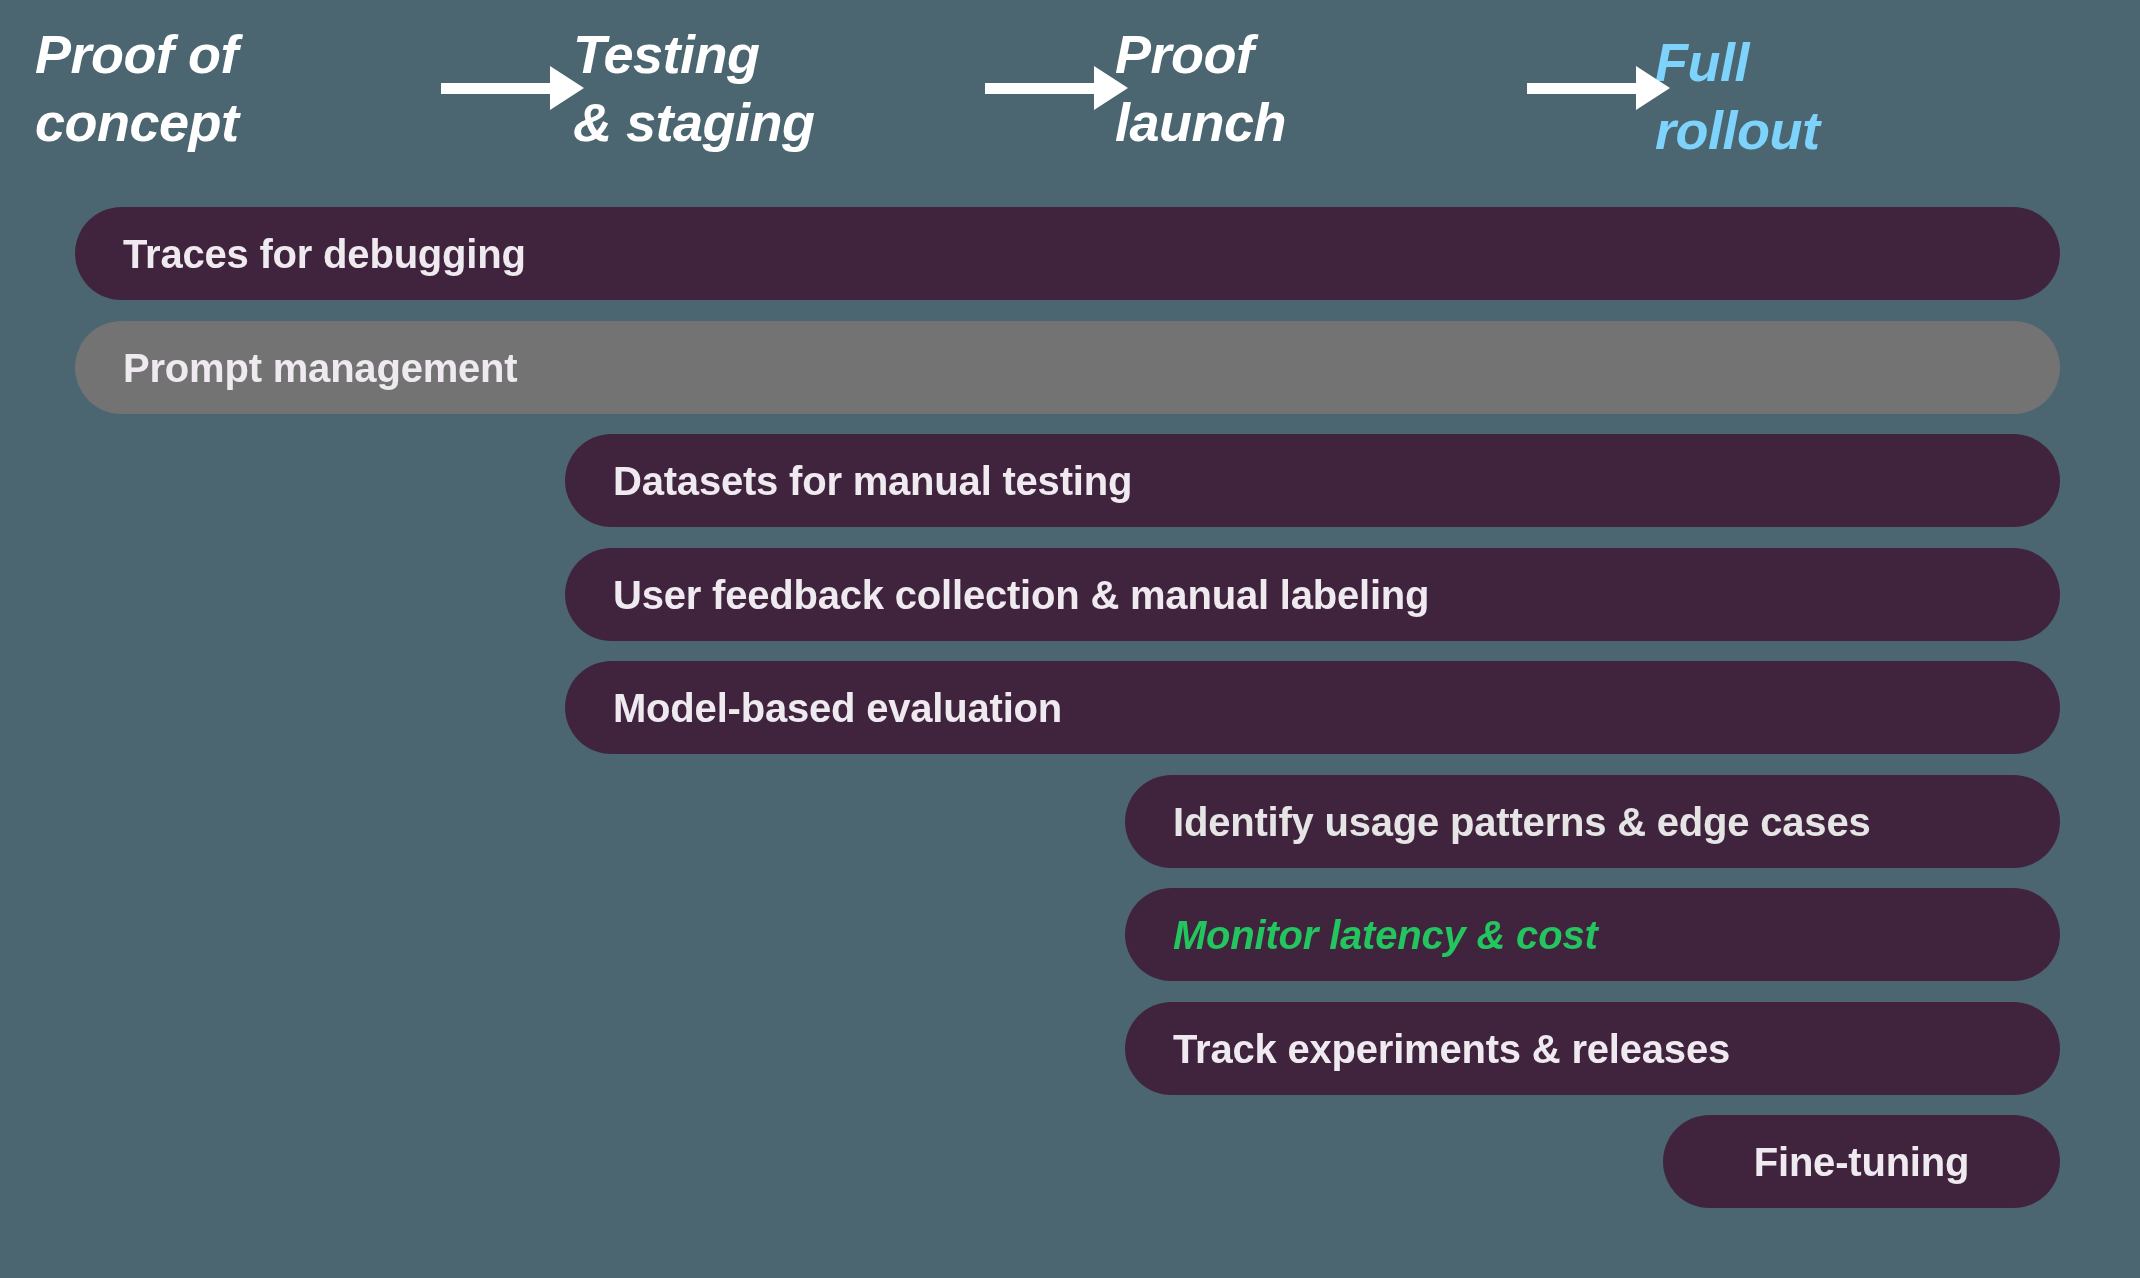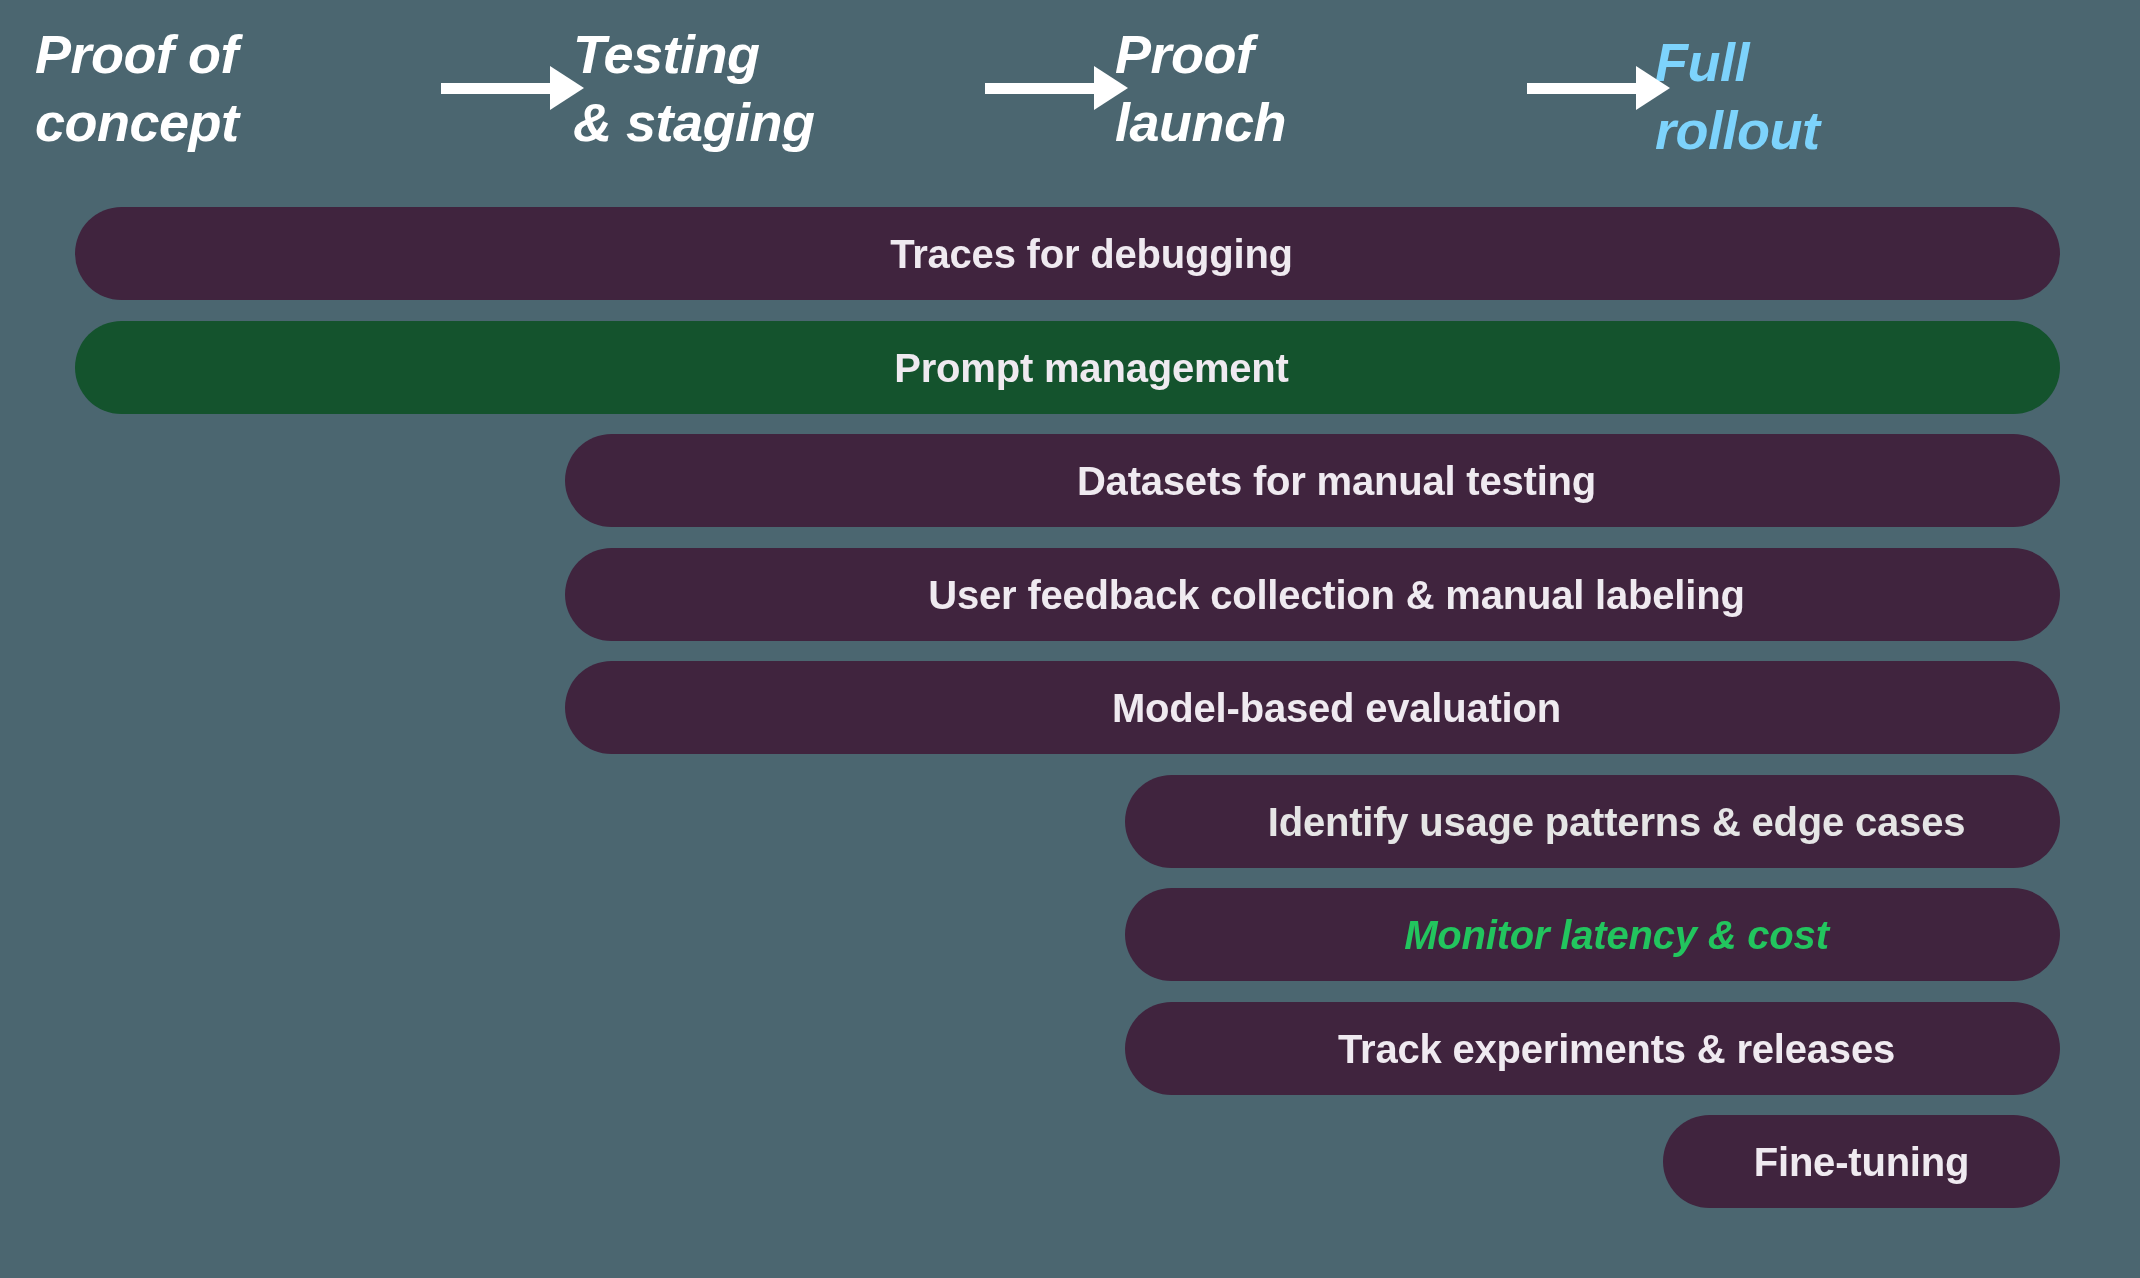--- a/index.html
+++ b/index.html
@@ -59,21 +59,21 @@
   .bar {
     position: absolute;
     height: 93px;
     background: #40243e;
     border-radius: 47px;
     display: flex;
     align-items: center;
     box-sizing: border-box;
   }
   .bar.align-left {
-    justify-content: center;
+    justify-content: flex-start;
     padding-left: 48px;
   }
   .bar.align-center {
     justify-content: center;
     padding: 0 40px;
   }
   .bar-label {
     color: #efeaf0;
     font-weight: bold;
     font-size: 40px;
@@ -109,21 +109,21 @@
       <div class="arrow" style="left: 1527px; width: 143px;">
         <div class="shaft" style="width: 112px;"></div>
         <div class="head" style="left: 109px;"></div>
       </div>
     </div>
 
   <div id="bars-layer">
       <div class="bar align-left" style="left: 75px; width: 1985px; top: 207px; background: rgb(64, 36, 62);">
         <span class="bar-label" style="color: rgb(239, 234, 240);">Traces for debugging</span>
       </div>
-      <div class="bar align-left" style="left: 75px; width: 1985px; top: 321px; background: #14532d;">
+      <div class="bar align-left" style="left: 75px; width: 1985px; top: 321px; background: #737373;">
         <span class="bar-label" style="color: rgb(239, 234, 240);">Prompt management</span>
       </div>
       <div class="bar align-left" style="left: 565px; width: 1495px; top: 434px; background: rgb(64, 36, 62);">
         <span class="bar-label" style="color: rgb(239, 234, 240);">Datasets for manual testing</span>
       </div>
       <div class="bar align-left" style="left: 565px; width: 1495px; top: 548px; background: rgb(64, 36, 62);">
         <span class="bar-label" style="color: rgb(239, 234, 240);">User feedback collection &amp; manual labeling</span>
       </div>
       <div class="bar align-left" style="left: 565px; width: 1495px; top: 661px; background: rgb(64, 36, 62);">
         <span class="bar-label" style="color: rgb(239, 234, 240);">Model-based evaluation</span>

